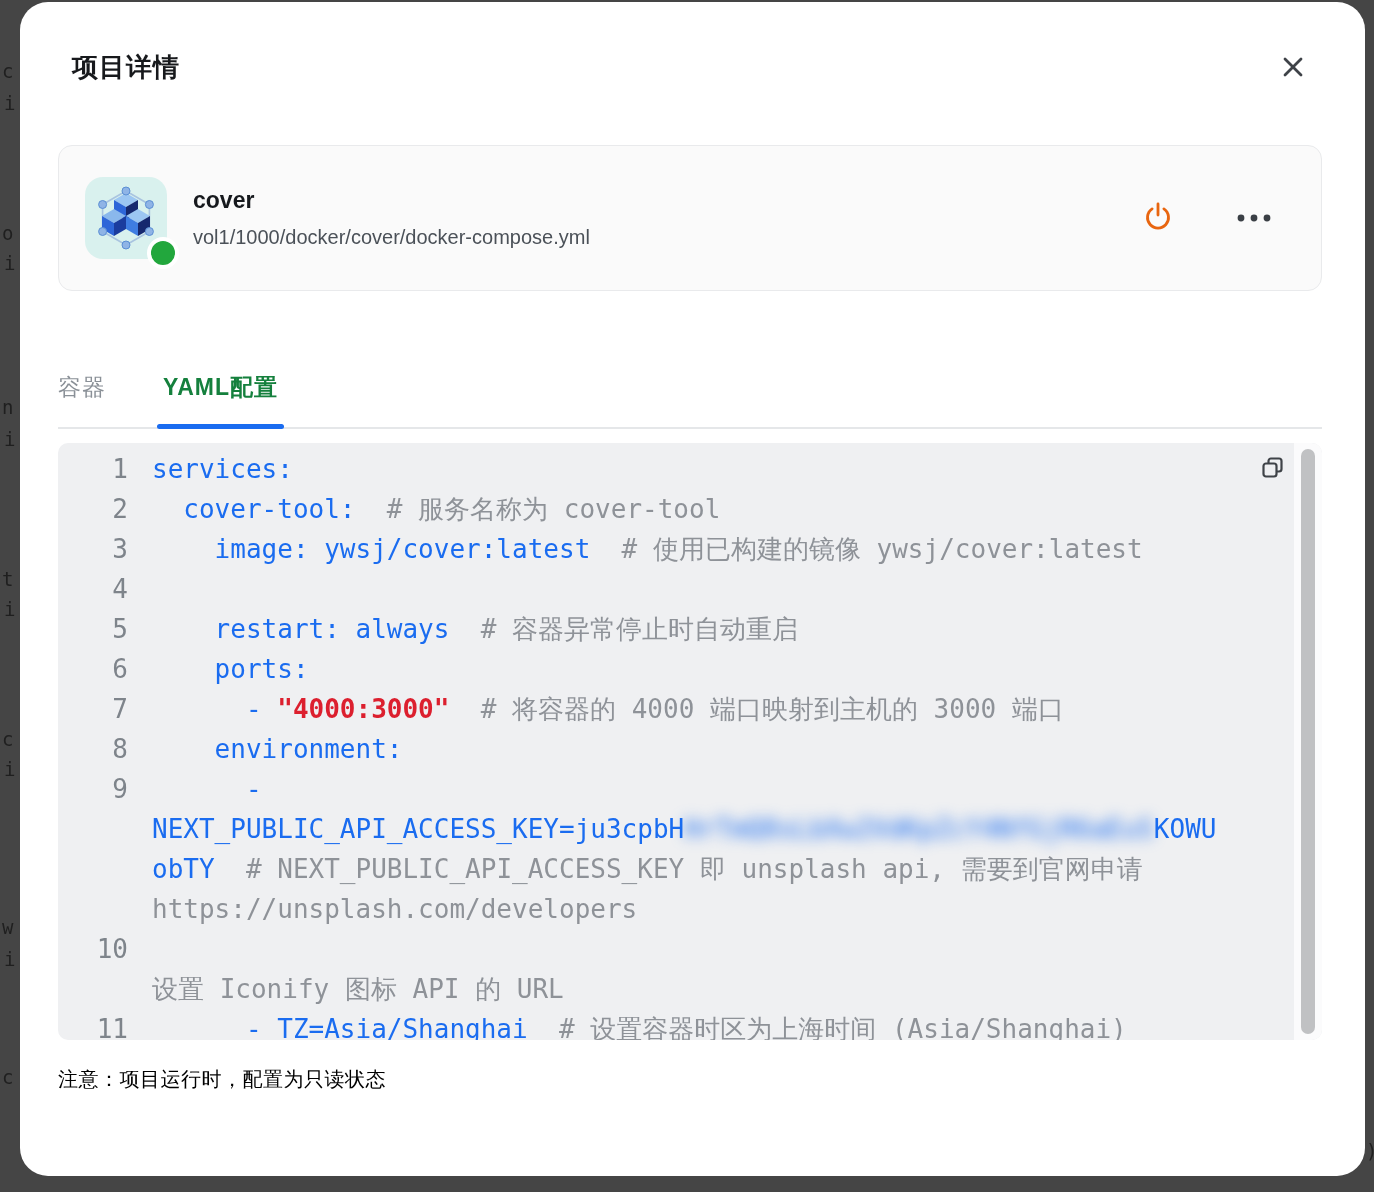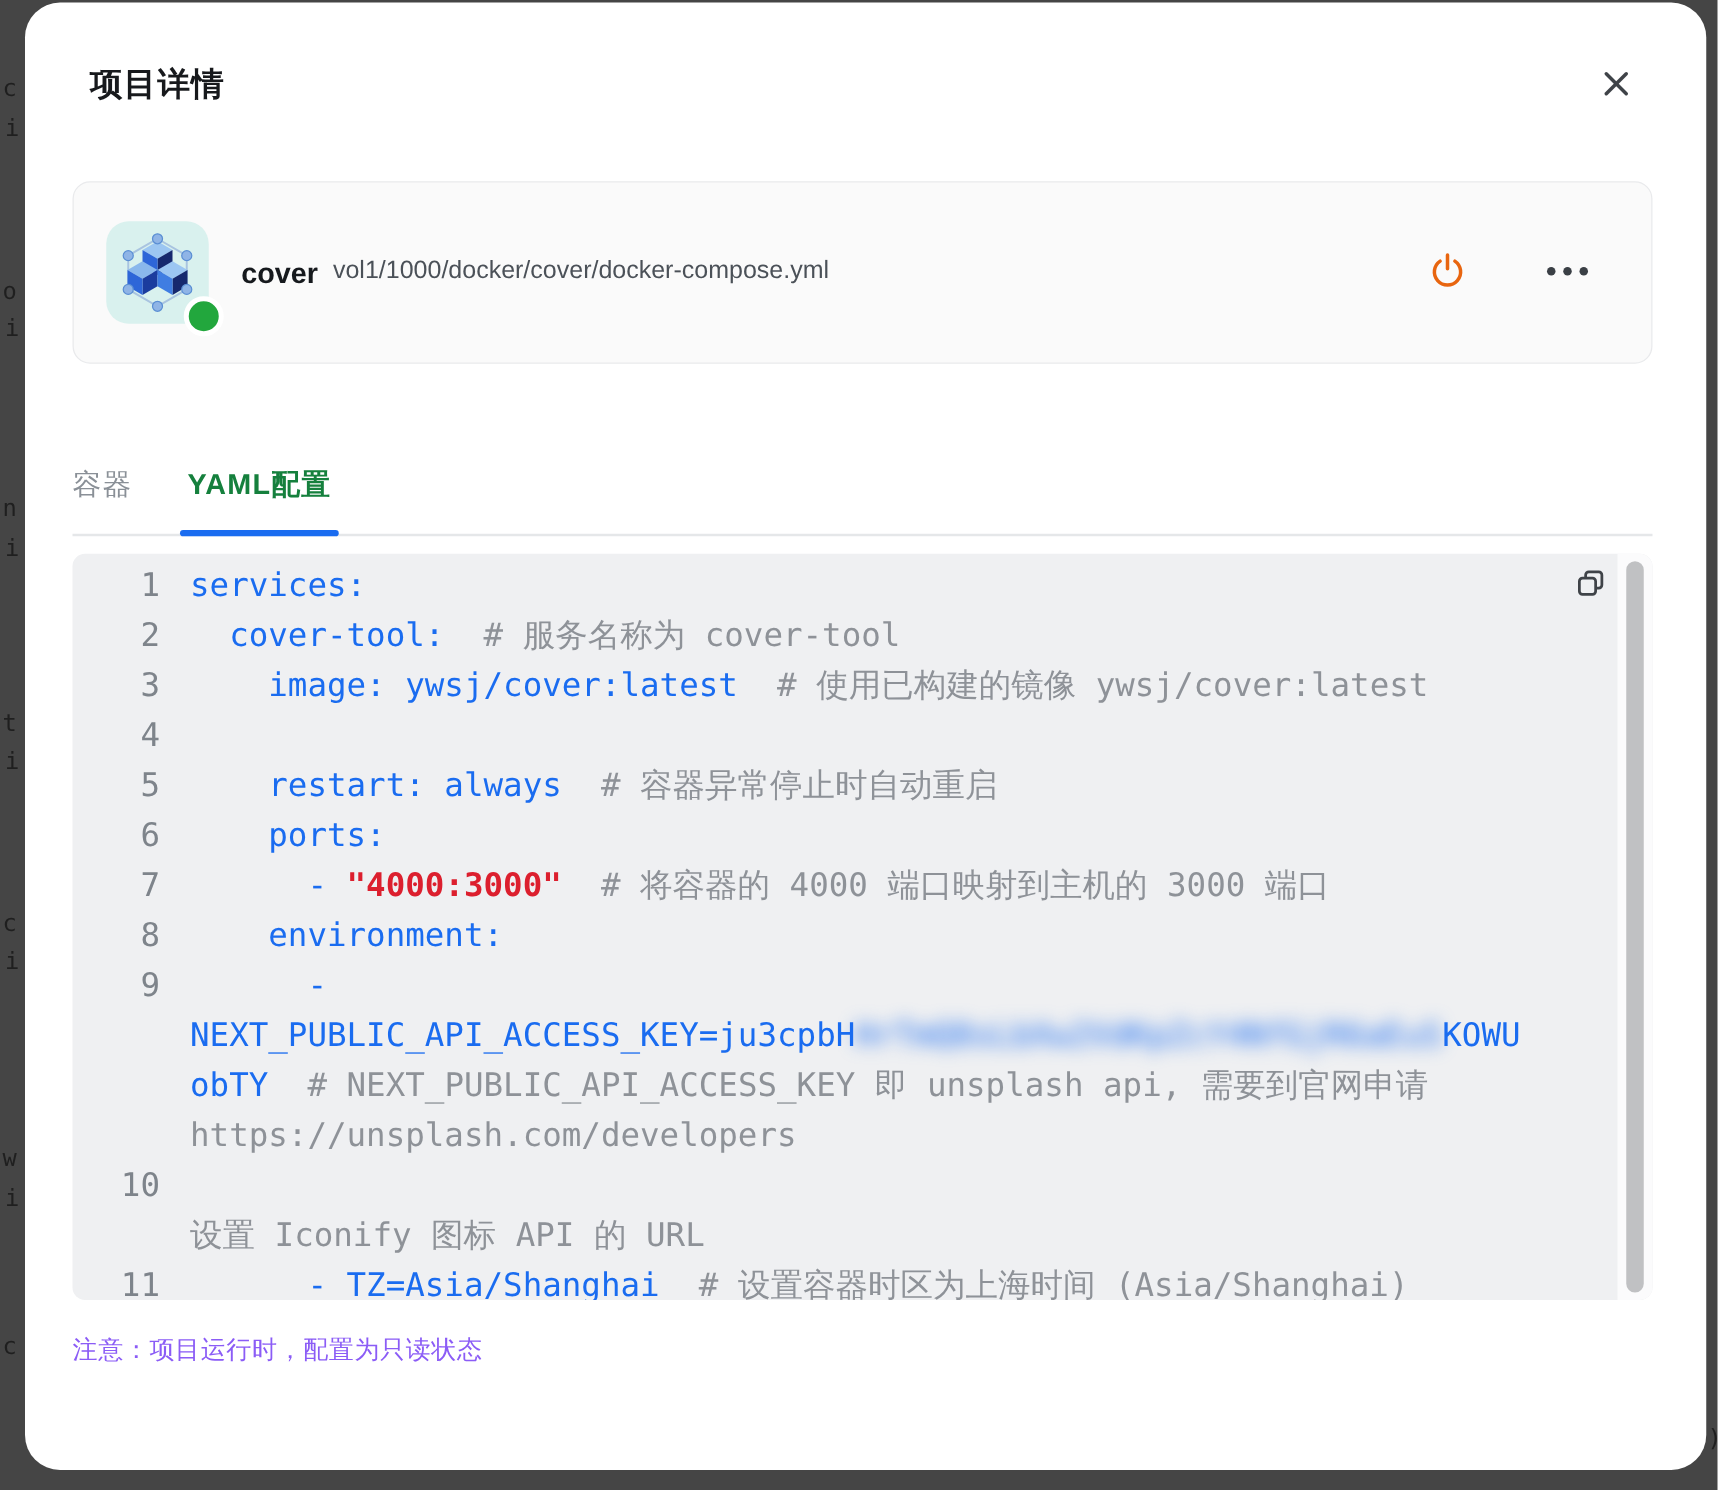--- a/index.html
+++ b/index.html
@@ -34,34 +34,34 @@
     padding:0 45px 0 26px;
   }
   .app-icon{
     position:relative;width:82px;height:82px;border-radius:18px;
     background:#d9f1ee;flex-shrink:0;overflow:visible;
   }
   .status-dot{
     position:absolute;right:-12px;bottom:-10px;width:24px;height:24px;
     border-radius:50%;background:var(--status,#22a73d);border:4px solid #ffffff;
   }
-  .card-text{margin-left:26px;display:flex;flex-direction:row;gap:12px;}
+  .card-text{margin-left:26px;display:flex;flex-direction:column;gap:12px;}
   .proj-name{font-size:23px;font-weight:700;color:#16191d;}
   .proj-path{font-size:20px;color:#4b5158;}
   .card-spacer{flex:1;}
   .icon-btn{
     width:44px;height:44px;display:flex;align-items:center;justify-content:center;
     cursor:pointer;flex-shrink:0;
   }
   .power-btn{margin-right:52px;}
   
   .tabbar{
     position:absolute;left:38px;top:347px;right:43px;height:80px;
     border-bottom:2px solid #e5e7e9;box-sizing:border-box;
-    display:flex;gap:44px;align-items:flex-end;
+    display:flex;gap:57px;align-items:flex-end;
   }
   .tab{
     position:relative;font-size:23px;color:#8a9097;padding-bottom:24px;
     cursor:pointer;letter-spacing:1px;
   }
   .tab.active{color:#15803d;font-weight:700;}
   .tab.active::after{
     content:"";position:absolute;left:-6px;right:-6px;bottom:-2px;height:5px;
     background:var(--accent,#1a6cf0);border-radius:3px;
   }
@@ -90,21 +90,21 @@
   .scrollbar{
     position:absolute;top:0;bottom:0;right:0;width:28px;
     background:#fbfbfc;border-radius:0 10px 10px 0;
   }
   .scroll-thumb{
     position:absolute;top:6px;bottom:6px;left:7px;width:14px;
     background:#c0c1c3;border-radius:7px;cursor:pointer;
   }
   
   .footer-note{
-    position:absolute;left:38px;top:1064px;font-size:20px;color:#8b5cf6;
+    position:absolute;left:38px;top:1064px;font-size:20px;color:#000000;
     letter-spacing:.5px;
   }
 </style>
 </head>
 <body>
 
 <div id="backdrop">
     <span class="frag" style="left: 2px; top: 62px;">c</span>
     <span class="frag" style="left: 4px; top: 94px;">i</span>
     <span class="frag" style="left: 2px; top: 224px;">o</span>

